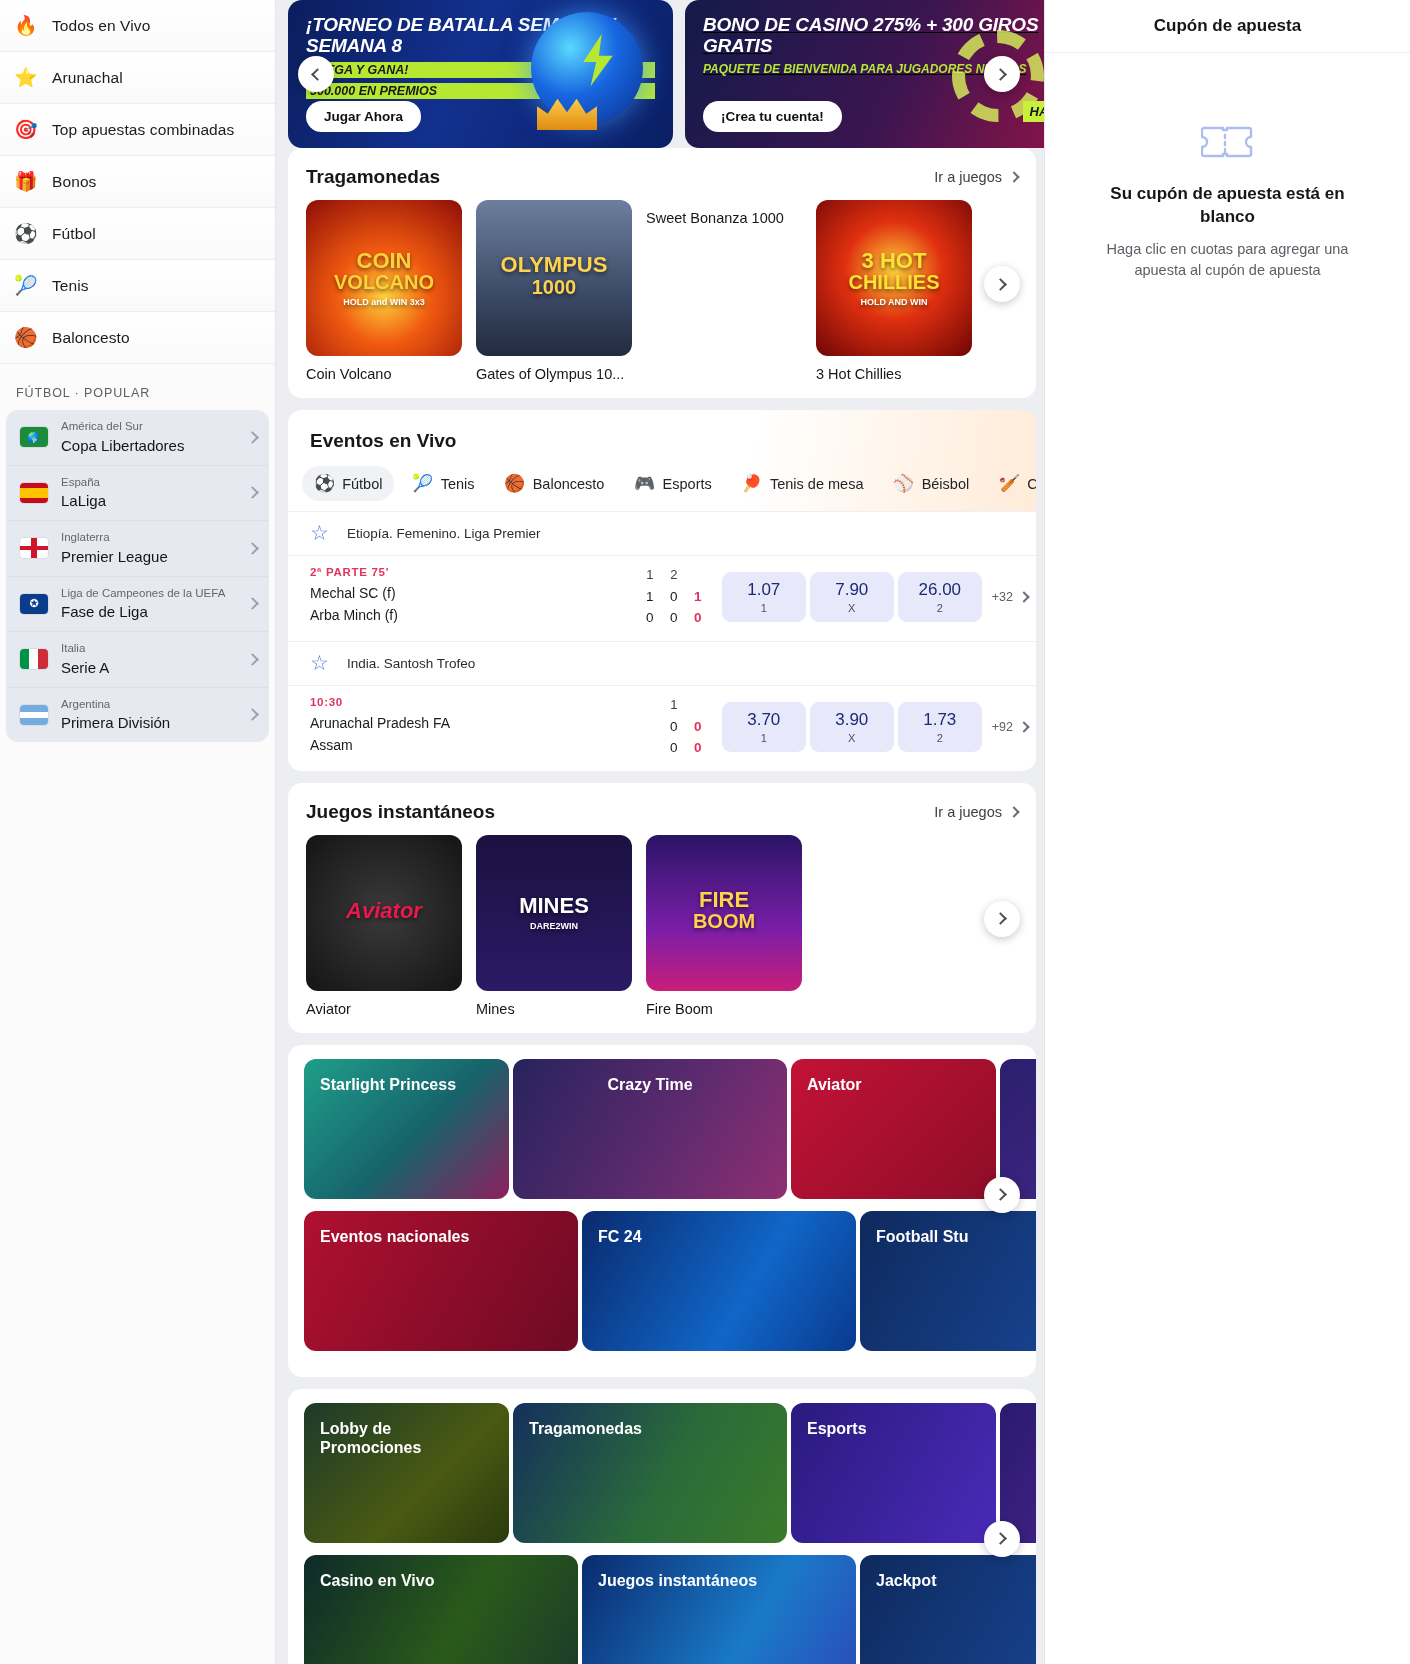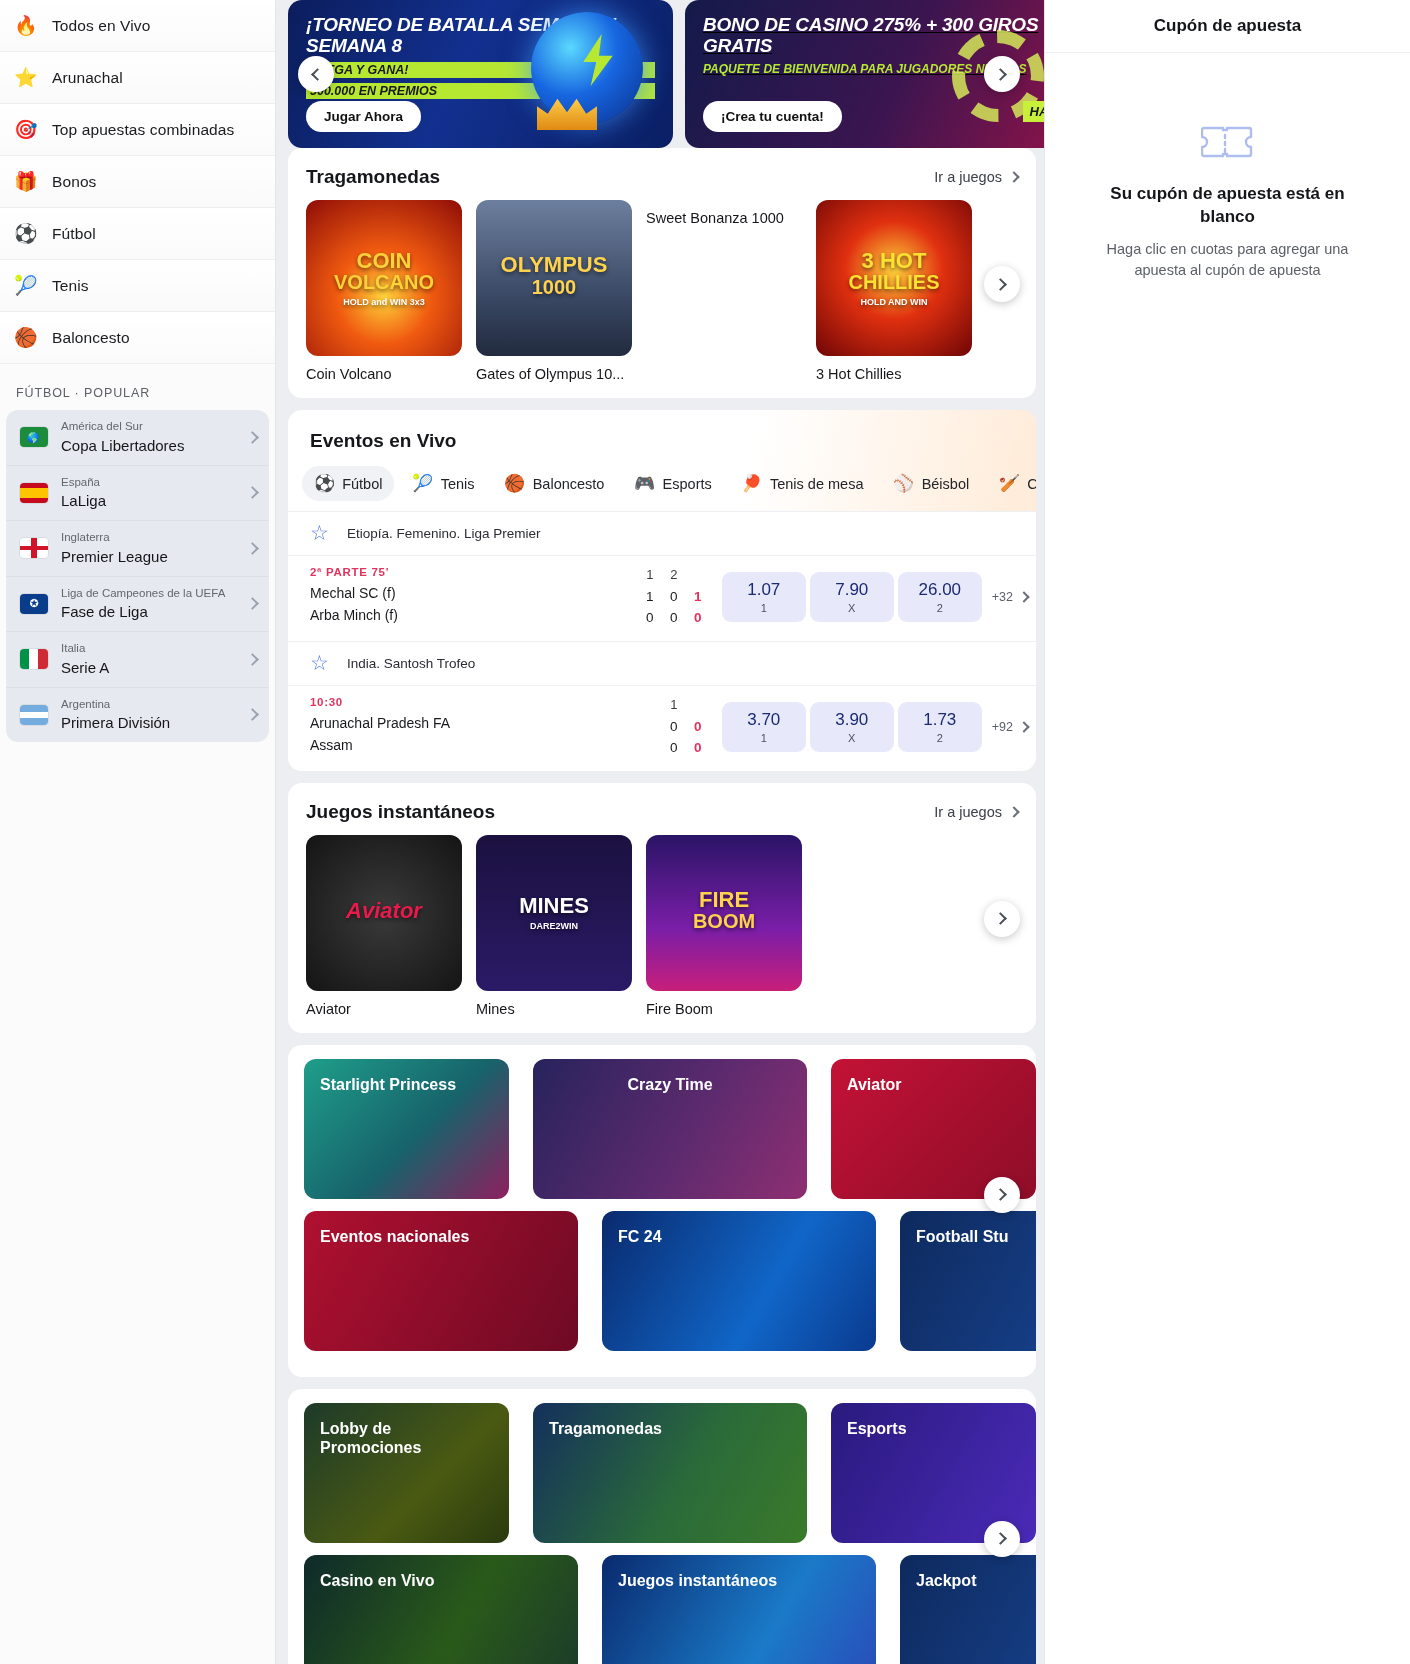--- a/index.html
+++ b/index.html
@@ -149,21 +149,21 @@
     cursor: pointer; border: none;
   }
   .odd-v { font-size: 17px; color: #1b2a73; line-height: 1.1; }
   .odd-k { font-size: 11px; color: #4a4f63; margin-top: 2px; }
   .more { display: flex; align-items: center; gap: 7px; padding-left: 10px; align-self: center; cursor: pointer; }
   .more-n { font-size: 12.5px; color: #5a5f68; }
   .more i { width: 8px; height: 8px; border-right: 2px solid #6b7079; border-top: 2px solid #6b7079; transform: rotate(45deg); }
 
   
   .promo-wrap { background: #fff; border-radius: 14px; padding: 14px 0 14px 8px; margin-bottom: 12px; position: relative; overflow: hidden; }
-  .promo-row { display: flex; gap: 24px; padding-left: 8px; margin-bottom: 12px; overflow: hidden; }
+  .promo-row { display: flex; gap: 4px; padding-left: 8px; margin-bottom: 12px; overflow: hidden; }
   .promo-row:last-child { margin-bottom: 0; }
   .promo {
     height: 140px; border-radius: 12px; position: relative; overflow: hidden;
     flex: 0 0 205px; padding: 16px 16px 0 16px; cursor: pointer;
   }
   .promo.wide { flex: 0 0 274px; }
   .promo-t { font-size: 16px; font-weight: bold; color: #fff; position: relative; z-index: 3; line-height: 1.2; }
 
   
   .slip { width: 366px; flex: 0 0 366px; height: 1664px; background: #fff; border-left: 1px solid #e4e6ea; }

